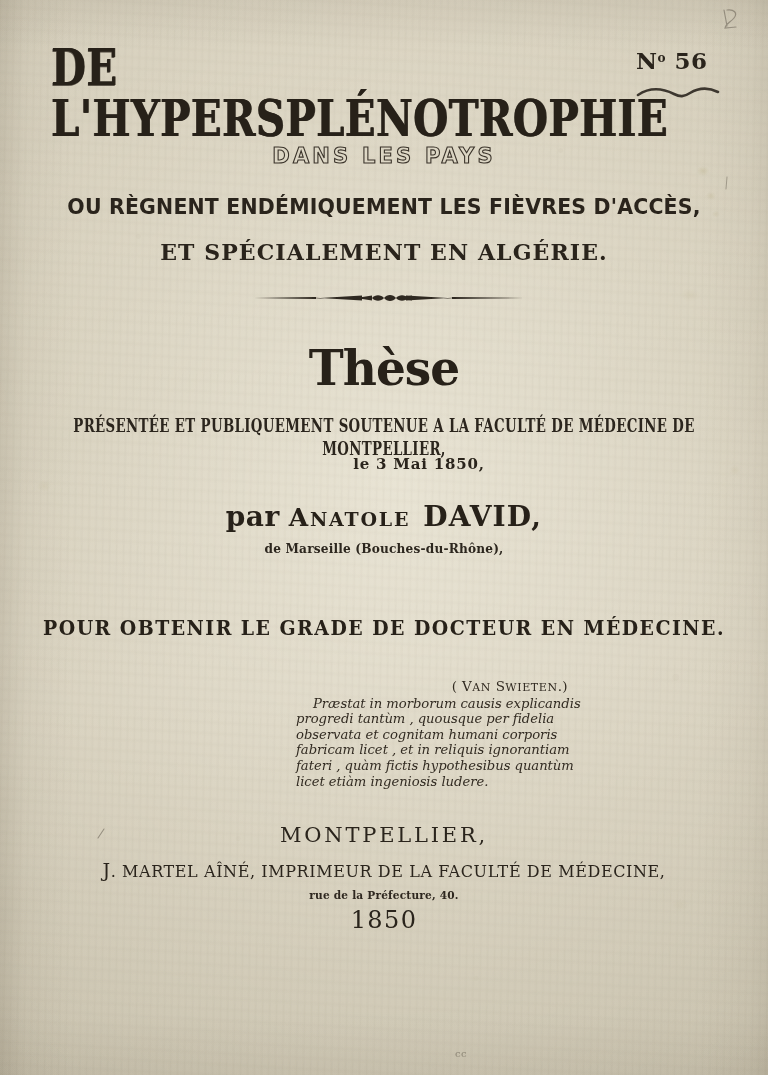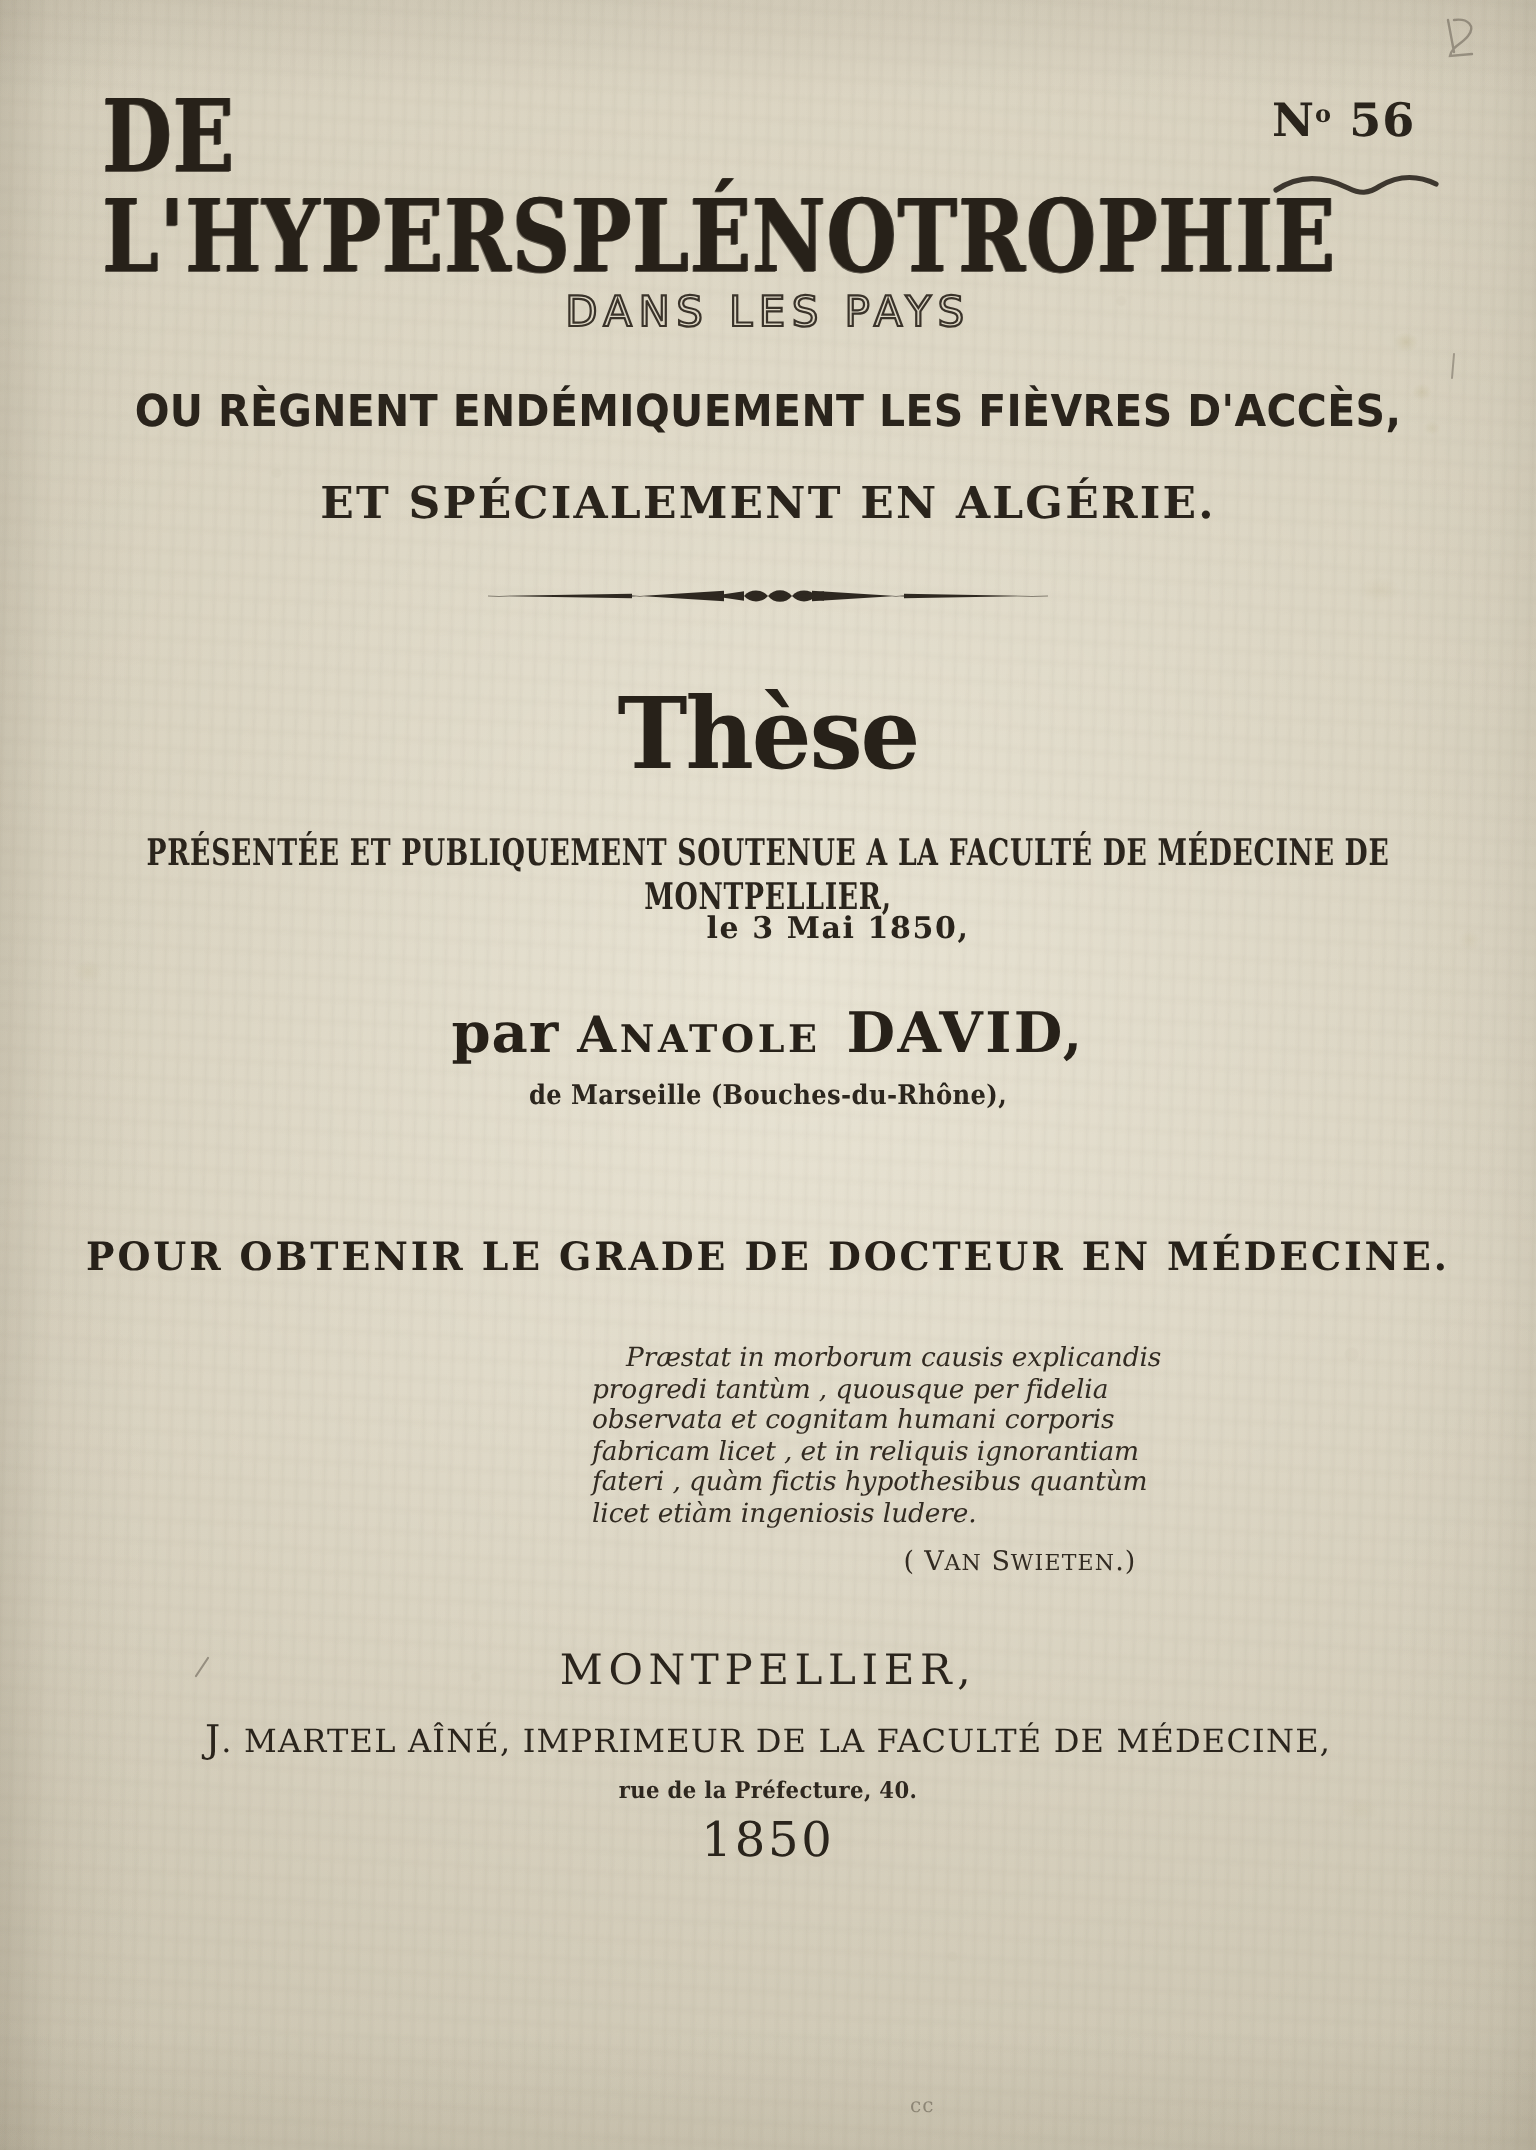--- a/index.html
+++ b/index.html
@@ -94,21 +94,21 @@
     left: 636px;
     width: 84px;
     height: 18px;
     opacity: 0.9;
   }
 
   
   #sub-line1 {
     top: 144px;
     font-family: "DejaVu Sans", "Liberation Sans", sans-serif;
-    font-weight: 400;
+    font-weight: 700;
     font-size: 21px;
     letter-spacing: 3.2px;
     color: transparent;
     -webkit-text-stroke: 1.1px #3a332a;
     text-stroke: 1.1px #3a332a;
   }
   #sub-line2 {
     top: 194px;
     font-family: "DejaVu Sans", "Liberation Sans", sans-serif;
     font-weight: 700;
@@ -364,22 +364,22 @@
   <div class="row" id="thesis-date">le 3 Mai 1850,</div>
 
   <div class="row" id="author-line">
     <span class="par">par</span><span class="given"><span class="cap">A</span><span>NATOLE</span></span><span class="surname"><span>DAVID</span><span>,</span></span>
   </div>
   <div class="row" id="author-origin">de Marseille (Bouches-du-Rhône),</div>
 
   <div class="row" id="degree-line">POUR OBTENIR LE GRADE DE DOCTEUR EN MÉDECINE.</div>
 
   <div id="epigraph">
+    <div id="epigraph-attribution"><span class="cap">( V</span><span class="sc">AN</span><span class="cap"> S</span><span class="sc">WIETEN</span><span class="cap">.)</span></div>
     <div id="epigraph-text">Præstat in morborum causis explicandis progredi tantùm , quousque per fidelia observata et cognitam humani corporis fabricam licet , et in reliquis ignorantiam fateri , quàm fictis hypothesibus quantùm licet etiàm ingeniosis ludere.</div>
-    <div id="epigraph-attribution"><span class="cap">( V</span><span class="sc">AN</span><span class="cap"> S</span><span class="sc">WIETEN</span><span class="cap">.)</span></div>
   </div>
 
   <div class="row" id="imprint-city">MONTPELLIER,</div>
   <div class="row" id="imprint-printer"><span class="cap">J</span><span>. MARTEL AÎNÉ, IMPRIMEUR DE LA FACULTÉ DE MÉDECINE,</span></div>
   <div class="row" id="imprint-address">rue de la Préfecture, 40.</div>
   <div class="row" id="imprint-year">1850</div>
 
   <svg id="pencil-mark-top" viewBox="0 0 34 40">
     <path d="M10,6 L13,22 M13,6 C20,5 24,9 20,14 C17,18 12,19 11,24 L22,23" fill="none" stroke="#4a4238" stroke-width="1.2" stroke-linecap="round"></path>
   </svg>

